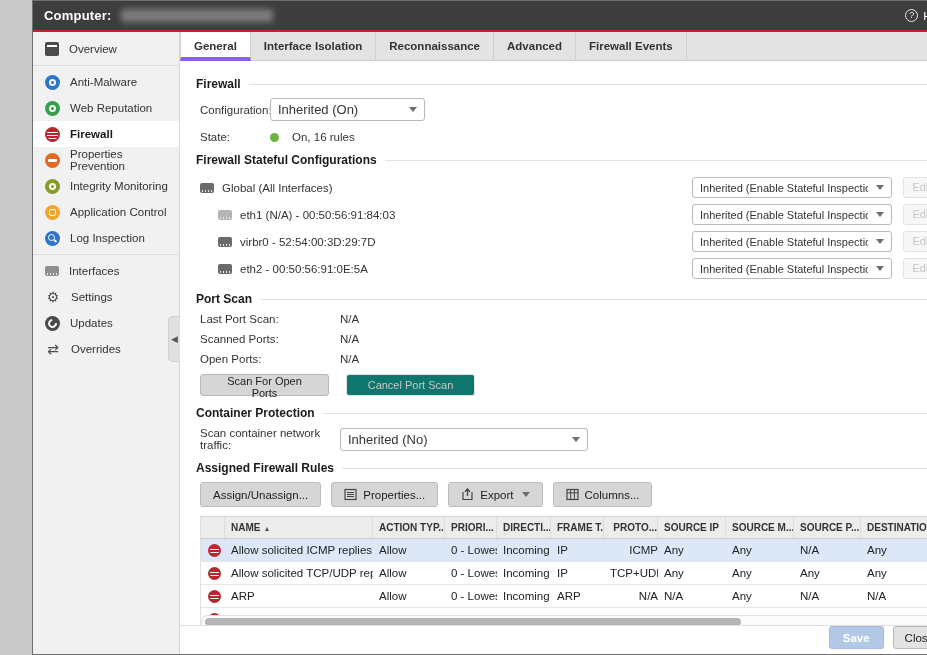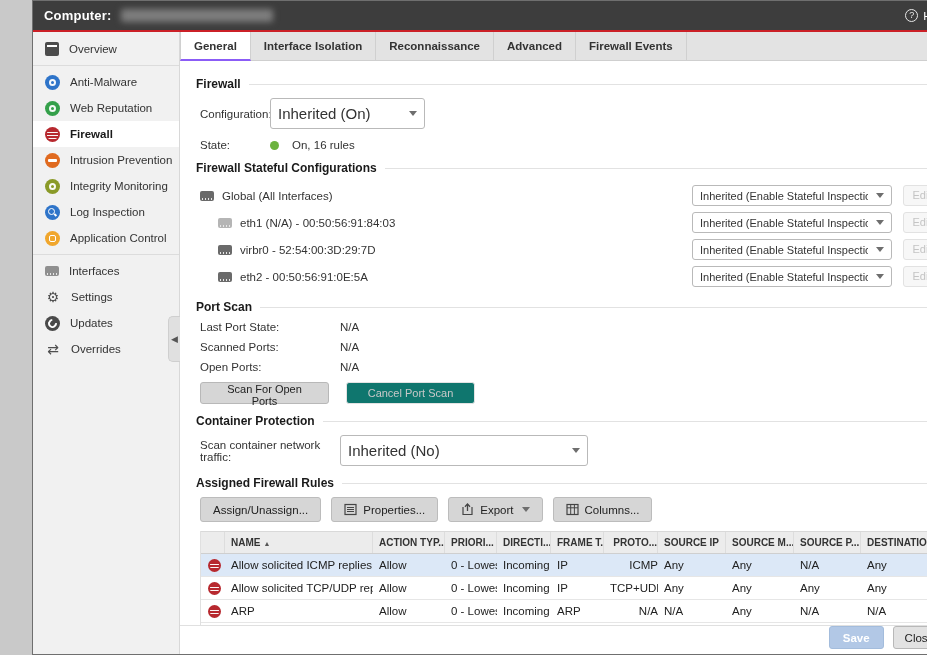--- a/index.html
+++ b/index.html
@@ -44,31 +44,31 @@
   .ic-updates { background:#4a4a4a; }
   .ic-updates::after { content:""; position:absolute; inset:3px; border:2px solid #fff; border-radius:50%; border-top-color:transparent; transform:rotate(40deg); }
   .glyph-icon { width:16px; text-align:center; font-size:14px; color:#4f4f4f; flex:none; line-height:15px; }
   .nic { width:14px; height:10px; border-radius:2px; background:#8f8f8f; position:relative; flex:none; }
   .nic::after { content:""; position:absolute; left:2px; right:2px; bottom:1px; height:2px; background:repeating-linear-gradient(to right,#e7e7e7 0 1px, transparent 1px 3px); }
 
   
   .main { flex:1; display:flex; flex-direction:column; min-width:0; background:#fff; }
   .tabbar { height:29px; background:#e3e3e3; display:flex; flex:none; border-bottom:1px solid #cfcfcf; }
   .tab { padding:0 13px; line-height:28px; font-size:11.5px; font-weight:bold; color:#333; border-right:1px solid #d0d0d0; cursor:pointer; white-space:nowrap; }
-  .tab.active { background:#fff; border-bottom:2px solid #8b5cf6; margin-bottom:-1px; border-left:1px solid #d0d0d0; }
+  .tab.active { background:#fff; border-bottom:4px solid #8b5cf6; margin-bottom:-1px; border-left:1px solid #d0d0d0; }
 
   .content { flex:1; padding:6px 0 0 16px; overflow:hidden; position:relative; }
 
   .section-title { display:flex; align-items:center; gap:8px; font-size:12px; font-weight:bold; color:#1a1a1a; margin:10px 2px 7px 0; }
   .section-title::after { content:""; flex:1; height:1px; background:#e2e2e2; margin-right:4px; }
 
   .form-row { display:flex; align-items:center; font-size:11.5px; color:#333; margin:7px 0 9px 4px; }
   .lbl-70 { width:70px; flex:none; }
   .lbl-140 { width:140px; flex:none; }
-  .select { height:31px; background:#fff; border:1px solid #b9b9b9; border-radius:3px; display:flex; align-items:center; padding:0 7px; font-size:15px; color:#333; cursor:pointer; overflow:hidden; }
+  .select { height:23px; background:#fff; border:1px solid #b9b9b9; border-radius:3px; display:flex; align-items:center; padding:0 7px; font-size:13px; color:#333; cursor:pointer; overflow:hidden; }
   .select .sv { flex:1; white-space:nowrap; overflow:hidden; }
   .caret { width:0; height:0; border-left:4px solid transparent; border-right:4px solid transparent; border-top:5px solid #6e6e6e; margin-left:8px; flex:none; }
   .w155 { width:155px; } .w248 { width:248px;gap:40px; }
   .dot { width:9px; height:9px; border-radius:50%; background:#6cb33f; flex:none; margin-right:13px; }
 
   
   .st-row { display:flex; align-items:center; height:27px; font-size:11.5px; color:#333; margin-left:4px; }
   .st-ind { margin-left:18px; }
   .st-right { margin-left:auto; display:flex; align-items:center; gap:11px; margin-right:17px; }
   .st-select { width:200px; height:21px; font-size:11px; }
@@ -143,33 +143,33 @@
       <div class="side-item">
         <span class="ci ic-webrep ic-ring"></span>
         <span>Web Reputation</span>
       </div>
       <div class="side-item selected">
         <span class="ci ic-firewallc"></span>
         <span>Firewall</span>
       </div>
       <div class="side-item">
         <span class="ci ic-ips"></span>
-        <span>Intrusion Prevention</span>
+        <span>Properties Prevention</span>
       </div>
       <div class="side-item">
         <span class="ci ic-integrity ic-ring"></span>
         <span>Integrity Monitoring</span>
       </div>
       <div class="side-item">
+        <span class="ci ic-appctl"></span>
+        <span>Application Control</span>
+      </div>
+      <div class="side-item">
         <span class="ci ic-loginsp"></span>
         <span>Log Inspection</span>
-      </div>
-      <div class="side-item">
-        <span class="ci ic-appctl"></span>
-        <span>Application Control</span>
       </div>
       <div class="side-divider"></div>
       <div class="side-item">
         <span class="nic"></span>
         <span>Interfaces</span>
       </div>
       <div class="side-item">
         <span class="glyph-icon">⚙</span>
         <span>Settings</span>
       </div>
@@ -250,21 +250,21 @@
             <span class="select st-select">
               <span class="sv">Inherited (Enable Stateful Inspection)</span>
               <span class="caret"></span>
             </span>
             <span class="edit-btn">Edit</span>
           </span>
         </div>
 
         <div class="section-title">Port Scan</div>
         <div class="form-row" style="margin:4px 0 8px 4px;">
-          <span class="lbl-140">Last Port State:</span>
+          <span class="lbl-140">Last Port Scan:</span>
           <span>N/A</span>
         </div>
         <div class="form-row" style="margin:0 0 8px 4px;">
           <span class="lbl-140">Scanned Ports:</span>
           <span>N/A</span>
         </div>
         <div class="form-row" style="margin:0 0 4px 4px;">
           <span class="lbl-140">Open Ports:</span>
           <span>N/A</span>
         </div>

